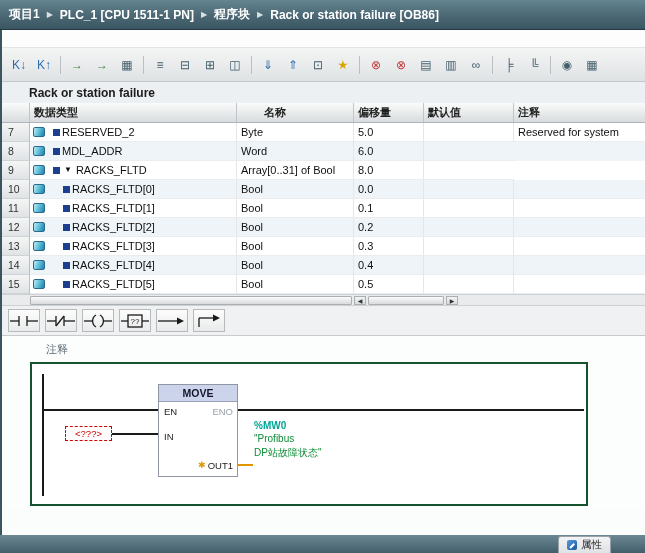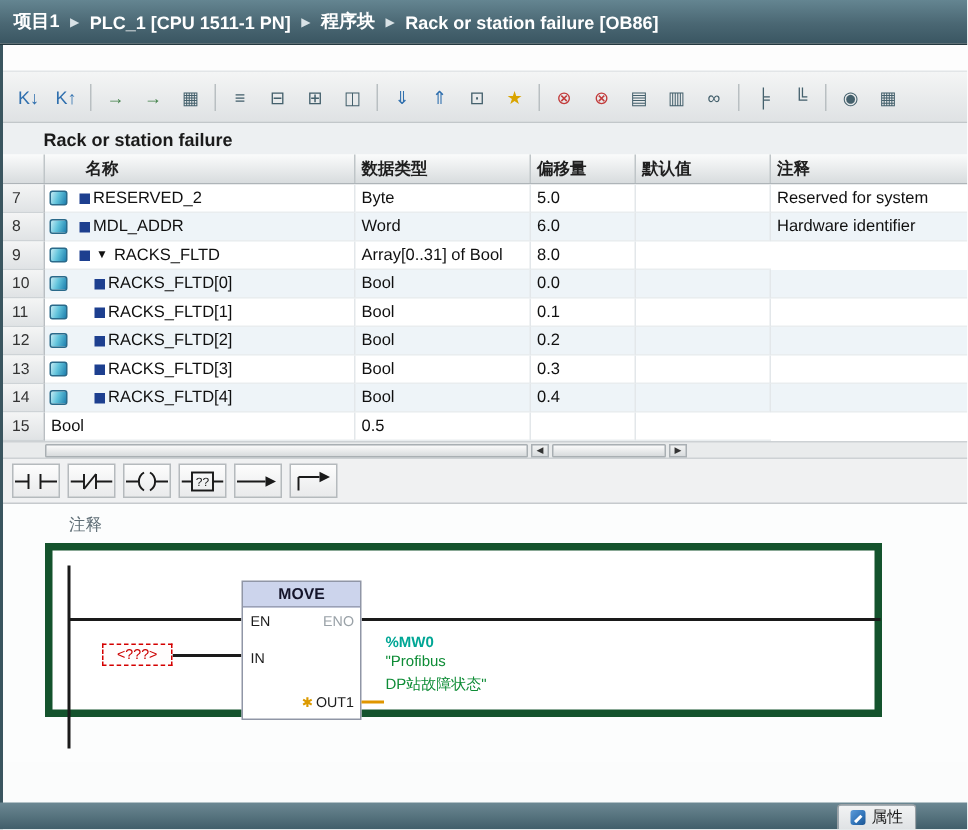--- a/index.html
+++ b/index.html
@@ -81,21 +81,21 @@
     display:flex; align-items:center; padding-left:6px; gap:5px;
   }
   .lbtn { width:32px; height:23px; background:linear-gradient(#fdfdfd,#e9eaeb); border:1px solid #b5babd; display:flex; align-items:center; justify-content:center; }
   .lbtn svg { display:block; }
   .lbtn svg * { stroke:#1a1a1a; stroke-width:1.3; fill:none; }
   .lbtn svg text { stroke:none; fill:#1a1a1a; font-size:8px; font-family:"Liberation Sans",sans-serif; }
   .lbtn svg polygon { fill:#1a1a1a; stroke:none; }
   
   .editorlower { position:absolute; top:336px; left:2px; right:0; height:172px; background:#fcfdfd; }
   .netcomment { position:absolute; top:6px; left:44px; font-size:11px; color:#5f6e76; }
-  .net { position:absolute; top:26px; left:28px; width:558px; height:116px; border:5px solid #14532d; background:#ffffff; }
+  .net { position:absolute; top:26px; left:28px; width:558px; height:144px; border:2px solid #14532d; background:#ffffff; }
   .wire { position:absolute; background:#1a1a1a; height:1.5px; }
   .rail { position:absolute; left:10px; top:10px; width:1.5px; height:122px; background:#1a1a1a; }
   .movebox { position:absolute; left:126px; top:20px; width:80px; height:93px; border:1px solid #9096a6; background:#ffffff; }
   .movehdr { height:17px; background:#ccd4ec; border-bottom:1px solid #9aa0b5; display:flex; align-items:center; justify-content:center; font-size:10.5px; font-weight:bold; color:#14142a; }
   .pin { position:absolute; font-size:9.5px; color:#1c1c1c;text-align:right; }
   .pin-eno { color:#9aa2a8; }
   .outrow { position:absolute; right:4px; bottom:5px; display:flex; align-items:center; gap:2px; font-size:9.5px; color:#1c1c1c; }
   .outstar { color:#dc9a00; font-size:9px; line-height:1; }
   .ph { position:absolute; left:33px; top:62px; width:47px; height:15px; border:1px dashed #d40000; background:#fffdfd; color:#cc0000; font-size:9.5px; display:flex; align-items:center; justify-content:center; }
   .outwire { position:absolute; left:206px; top:100px; width:15px; height:2px; background:#e09600; }
@@ -209,22 +209,22 @@
       </button>
     <button class="tbtn">
         <span>▦</span>
       </button>
   </div>
 
   <div class="sectitle">Rack or station failure</div>
 
   <div class="thead grid6">
     <div class="hc hnum"></div>
+    <div class="hc">数据类型</div>
     <div class="hc hname">名称</div>
-    <div class="hc">数据类型</div>
     <div class="hc">偏移量</div>
     <div class="hc">默认值</div>
     <div class="hc">注释</div>
   </div>
 
   <div class="tbody">
 
     <div class="trow grid6">
       <div class="cell numc">7</div>
       <div class="cell namec">
@@ -241,21 +241,20 @@
     <div class="trow grid6 alt">
       <div class="cell numc">8</div>
       <div class="cell namec">
           <span class="tagicon"></span>
           <span class="bullet b-parent"></span>
           <span class="nm">MDL_ADDR</span>
         </div>
       <div class="cell">Word</div>
       <div class="cell">6.0</div>
       <div class="cell"></div>
-      <div class="cell">Hardware identifier</div>
     </div>
 
     <div class="trow grid6">
       <div class="cell numc">9</div>
       <div class="cell namec">
           <span class="tagicon"></span>
           <span class="bullet b-parent"></span>
           <span class="caret">▼</span>
           <span class="nm nm-after-caret">RACKS_FLTD</span>
         </div>
@@ -324,20 +323,25 @@
           <span class="nm">RACKS_FLTD[4]</span>
         </div>
       <div class="cell">Bool</div>
       <div class="cell">0.4</div>
       <div class="cell"></div>
       <div class="cell"></div>
     </div>
 
     <div class="trow grid6">
       <div class="cell numc">15</div>
+      <div class="cell namec">
+          <span class="tagicon"></span>
+          <span class="bullet b-child"></span>
+          <span class="nm">RACKS_FLTD[5]</span>
+        </div>
       <div class="cell">Bool</div>
       <div class="cell">0.5</div>
       <div class="cell"></div>
       <div class="cell"></div>
     </div>
 
   </div>
 
   <div class="hscroll">
     <div class="hthumb" style="left:28px;width:322px;"></div>

